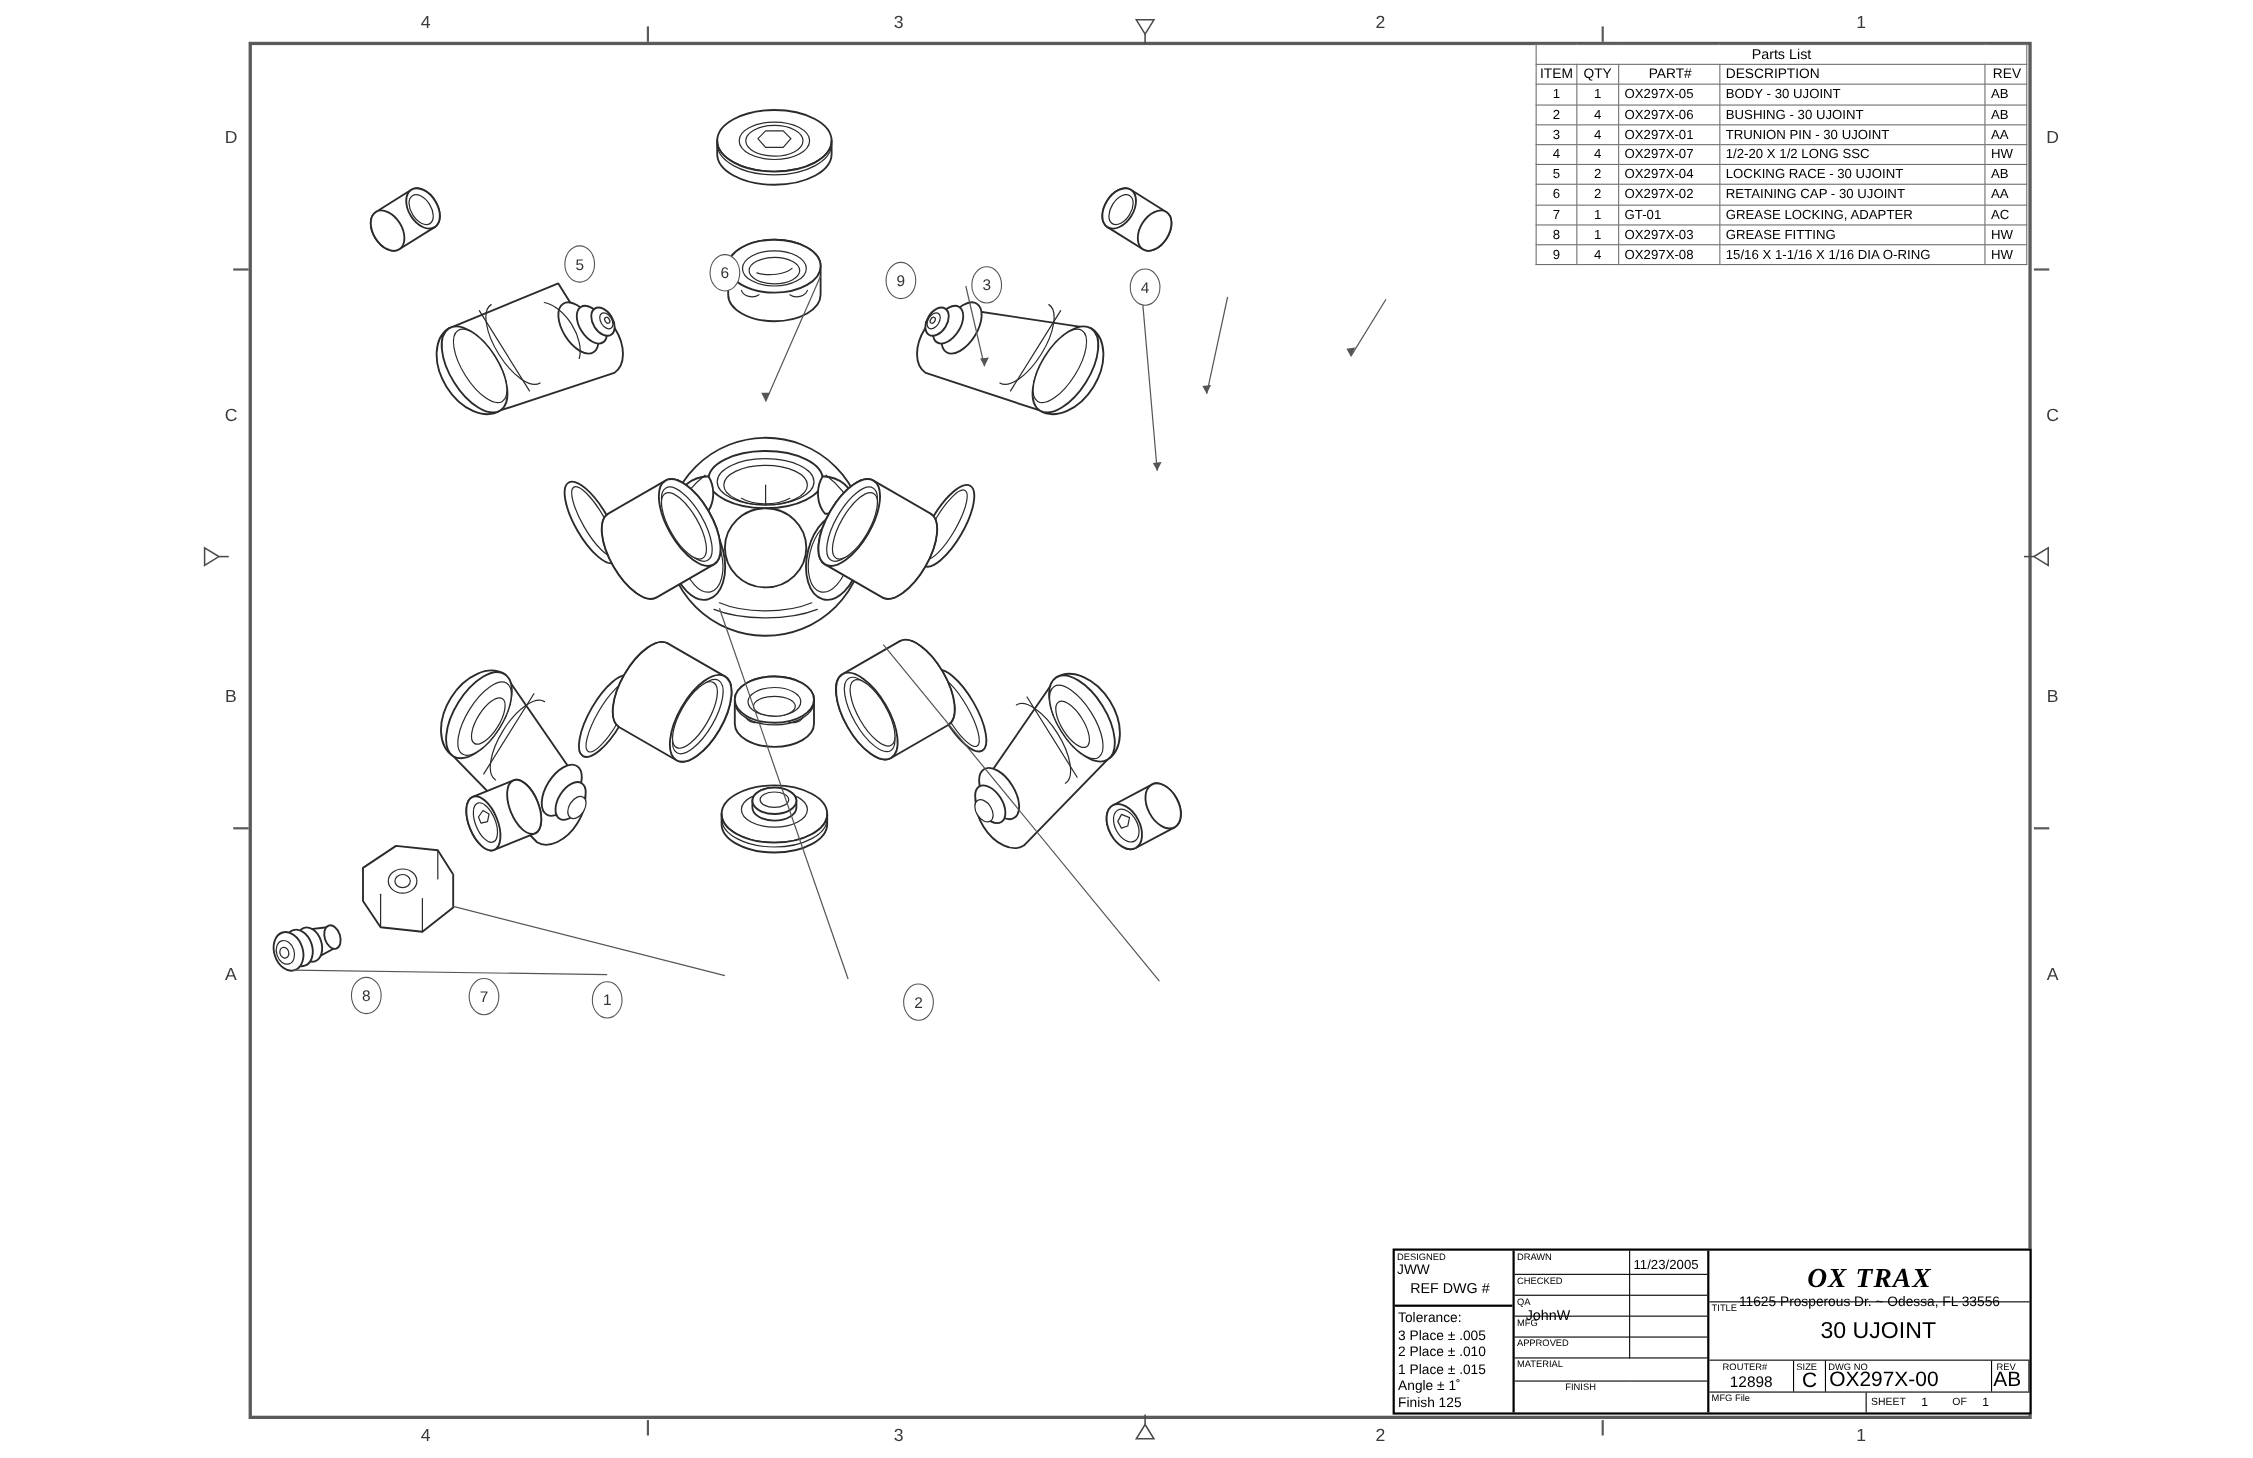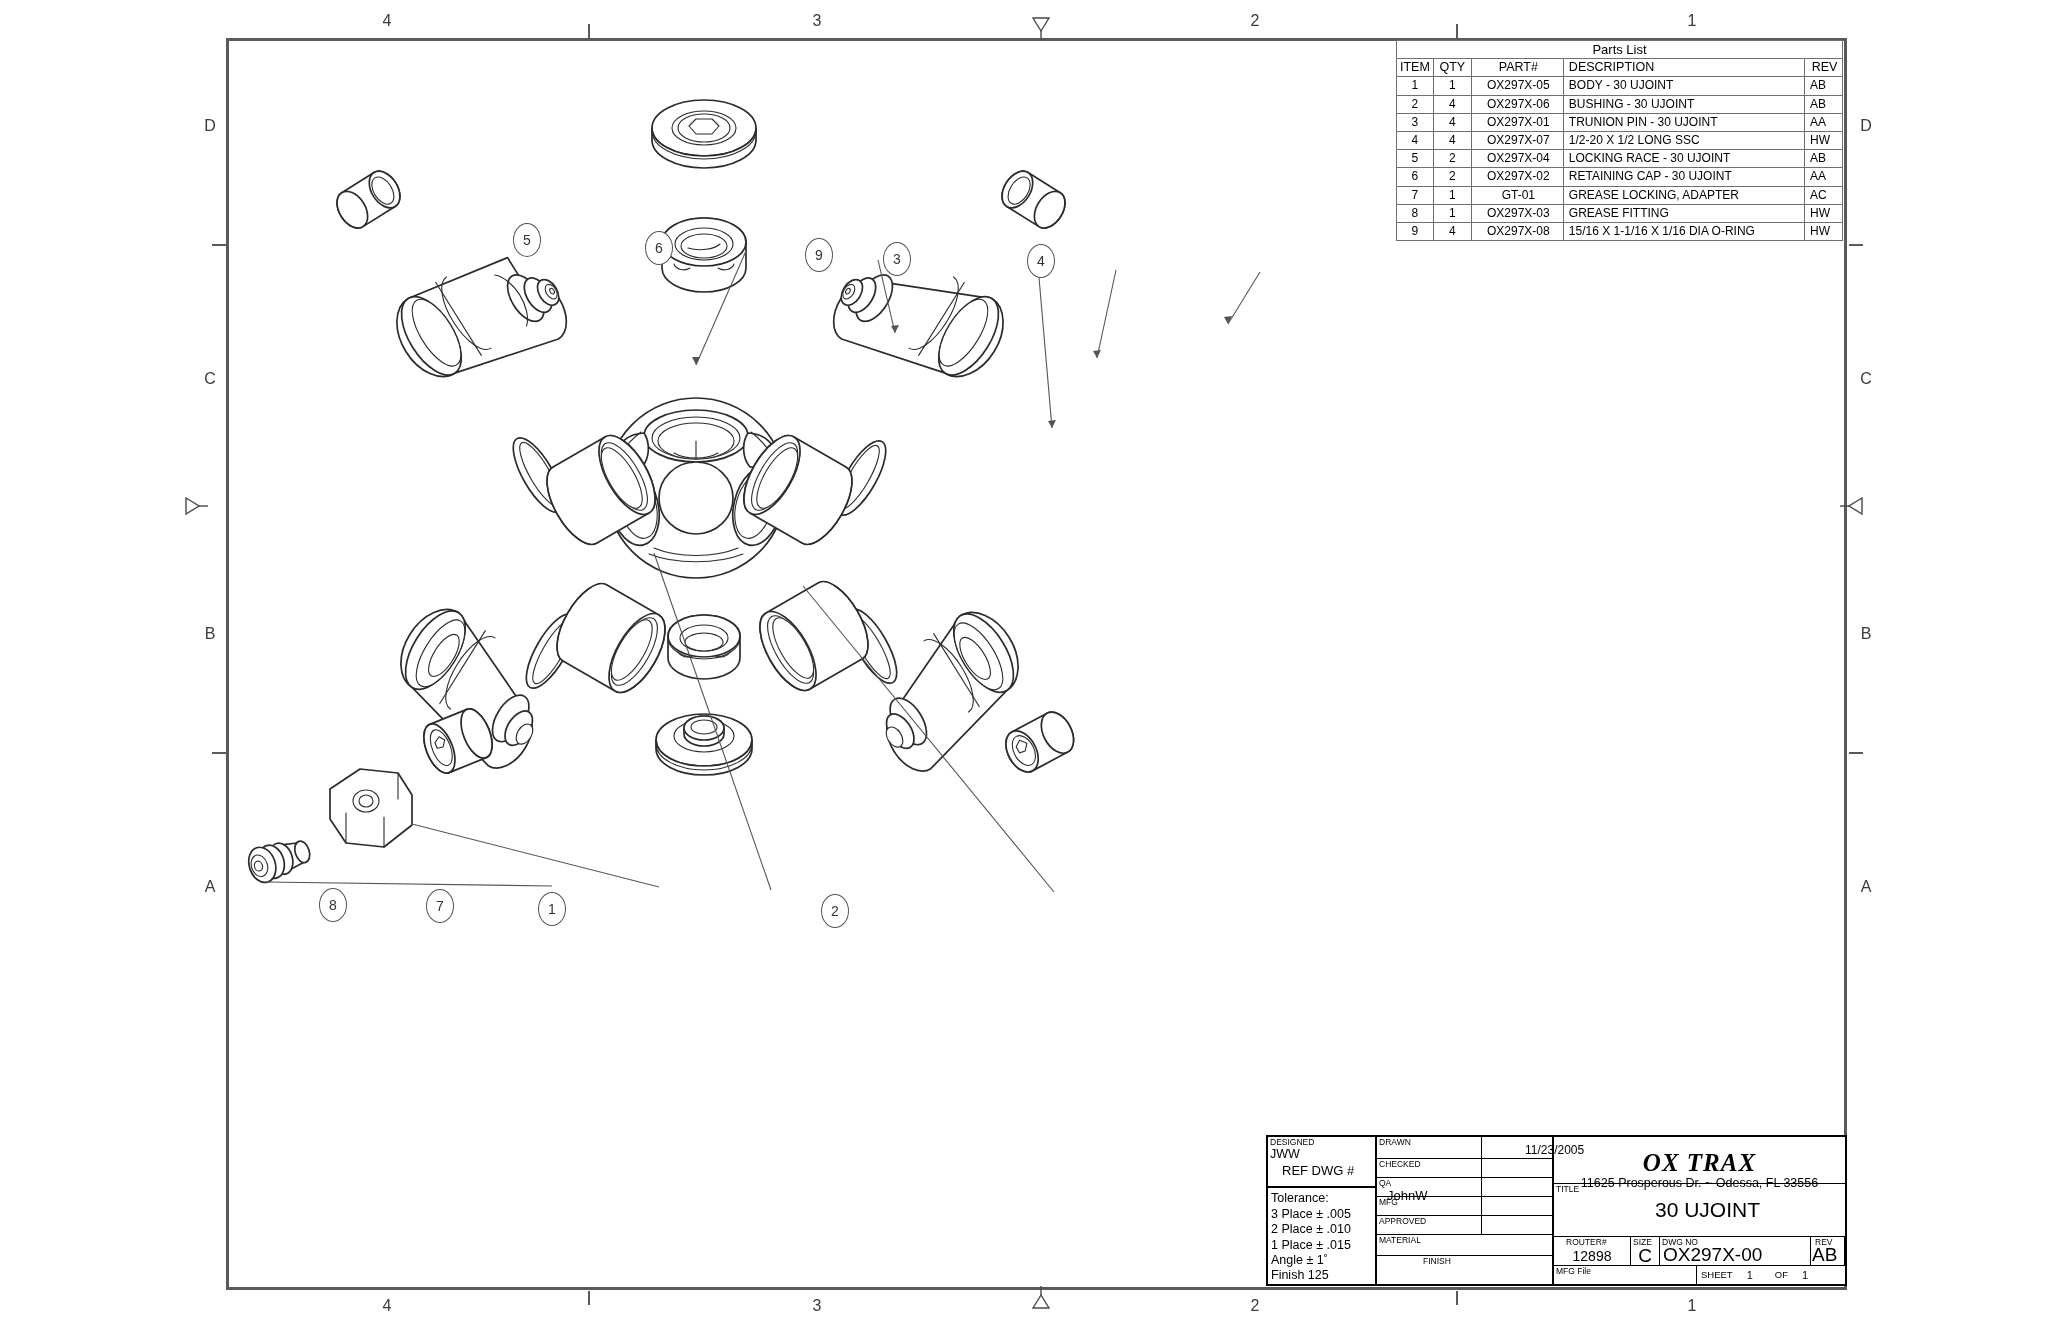--- a/index.html
+++ b/index.html
@@ -61,21 +61,21 @@
     white-space: nowrap;
   }
   #parts-list .pl-title {
     text-align: center;
     font-size: 13px;
     border-bottom: 1px solid #6f6f6f;
   }
   #parts-list .hdr td { text-align: center; font-size: 12.5px; }
   .c-item { width: 34px; text-align: center; }
   .c-qty  { width: 38px; text-align: center; }
-  .c-part { width: 92px; text-align: center; padding-left: 5px !important; }
+  .c-part { width: 92px; text-align: left; padding-left: 5px !important; }
   .c-desc { text-align: left; padding-left: 5px !important; }
   .c-rev  { width: 38px; text-align: left; padding-left: 5px !important; }
 
   
   #title-block {
     position: absolute;
     left: 1266px; top: 1135px;
     width: 581px; height: 151px;
     border: 2px solid #000;
     background: #fff;
@@ -588,21 +588,21 @@
       <div class="row-h" style="height:24px;border-right:none;">
         <span class="tb-tag">MATERIAL</span>
       </div>
       <div class="row-h" style="height:32px;border-right:none;border-bottom:none;margin-left:44px;">
         <span class="tb-tag">FINISH</span>
       </div>
     </div>
 
     <div class="tb-col" id="tb-mid2">
       <div class="row-h" style="height:25px;border-right:none;">
-        <span class="tb-val" style="position:absolute;left:3px;top:6px;font-size:12px;margin-left:40px;">11/23/2005</span>
+        <span class="tb-val" style="position:absolute;left:3px;top:6px;font-size:12px;">11/23/2005</span>
       </div>
       <div class="row-h" style="height:22px;border-right:none;"></div>
       <div class="row-h" style="height:22px;border-right:none;"></div>
       <div class="row-h" style="height:22px;border-right:none;"></div>
       <div class="row-h" style="height:22px;border-right:none;"></div>
       <div class="row-h" style="height:24px;border-right:none;"></div>
       <div class="row-h" style="height:32px;border-right:none;border-bottom:none;"></div>
     </div>
 
     <div id="tb-right">

